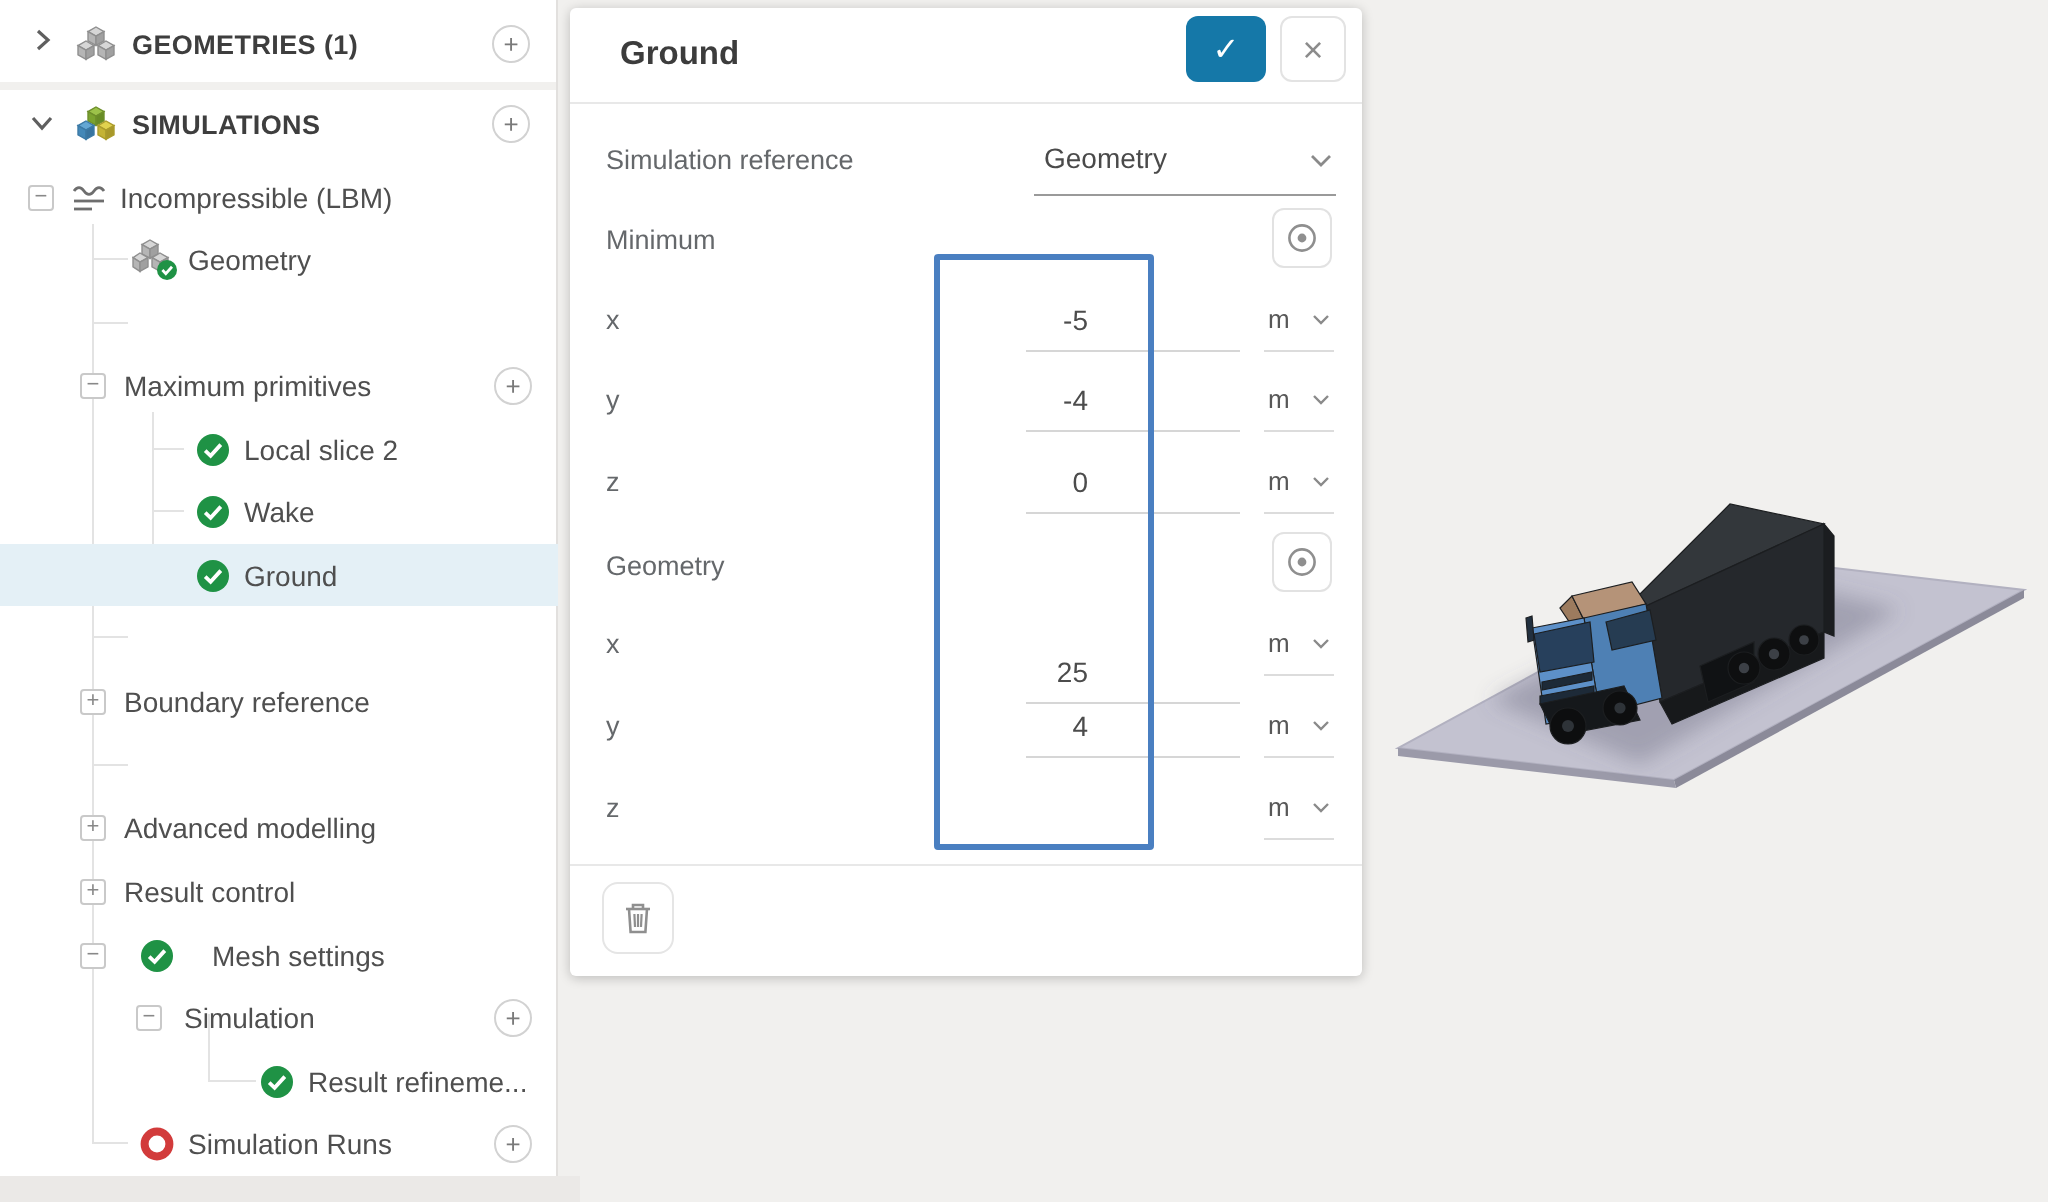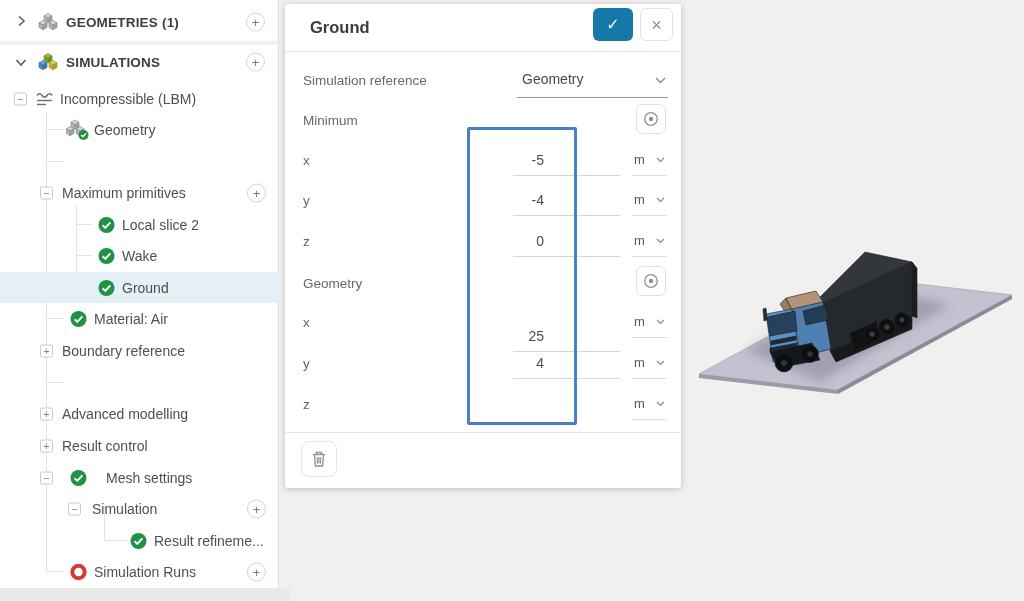--- a/index.html
+++ b/index.html
@@ -239,29 +239,20 @@
     <div class="trow sel" style="top:272px">
       <span class="ticon" style="left:98px">
         <svg width="17" height="17" viewBox="0 0 17 17">
             <circle cx="8.5" cy="8.5" r="8" fill="#1f9245"></circle>
             <polyline points="4.6,8.8 7.3,11.4 12.4,5.8" fill="none" stroke="#fff" stroke-width="1.9"></polyline>
           </svg>
         </span>
       <span class="tlabel" style="left:122px">Ground</span>
     </div>
 
-    <div class="trow" style="top:303px">
-      <span class="ticon" style="left:70px">
-        <svg width="17" height="17" viewBox="0 0 17 17">
-            <circle cx="8.5" cy="8.5" r="8" fill="#1f9245"></circle>
-            <polyline points="4.6,8.8 7.3,11.4 12.4,5.8" fill="none" stroke="#fff" stroke-width="1.9"></polyline>
-          </svg>
-        </span>
-      <span class="tlabel" style="left:94px">Material: Air</span>
-    </div>
 
     <div class="trow" style="top:335px">
       <span class="tbox" style="left:40px">+</span>
       <span class="tlabel" style="left:62px">Boundary reference</span>
     </div>
 
 
     <div class="trow" style="top:398px">
       <span class="tbox" style="left:40px">+</span>
       <span class="tlabel" style="left:62px">Advanced modelling</span>

